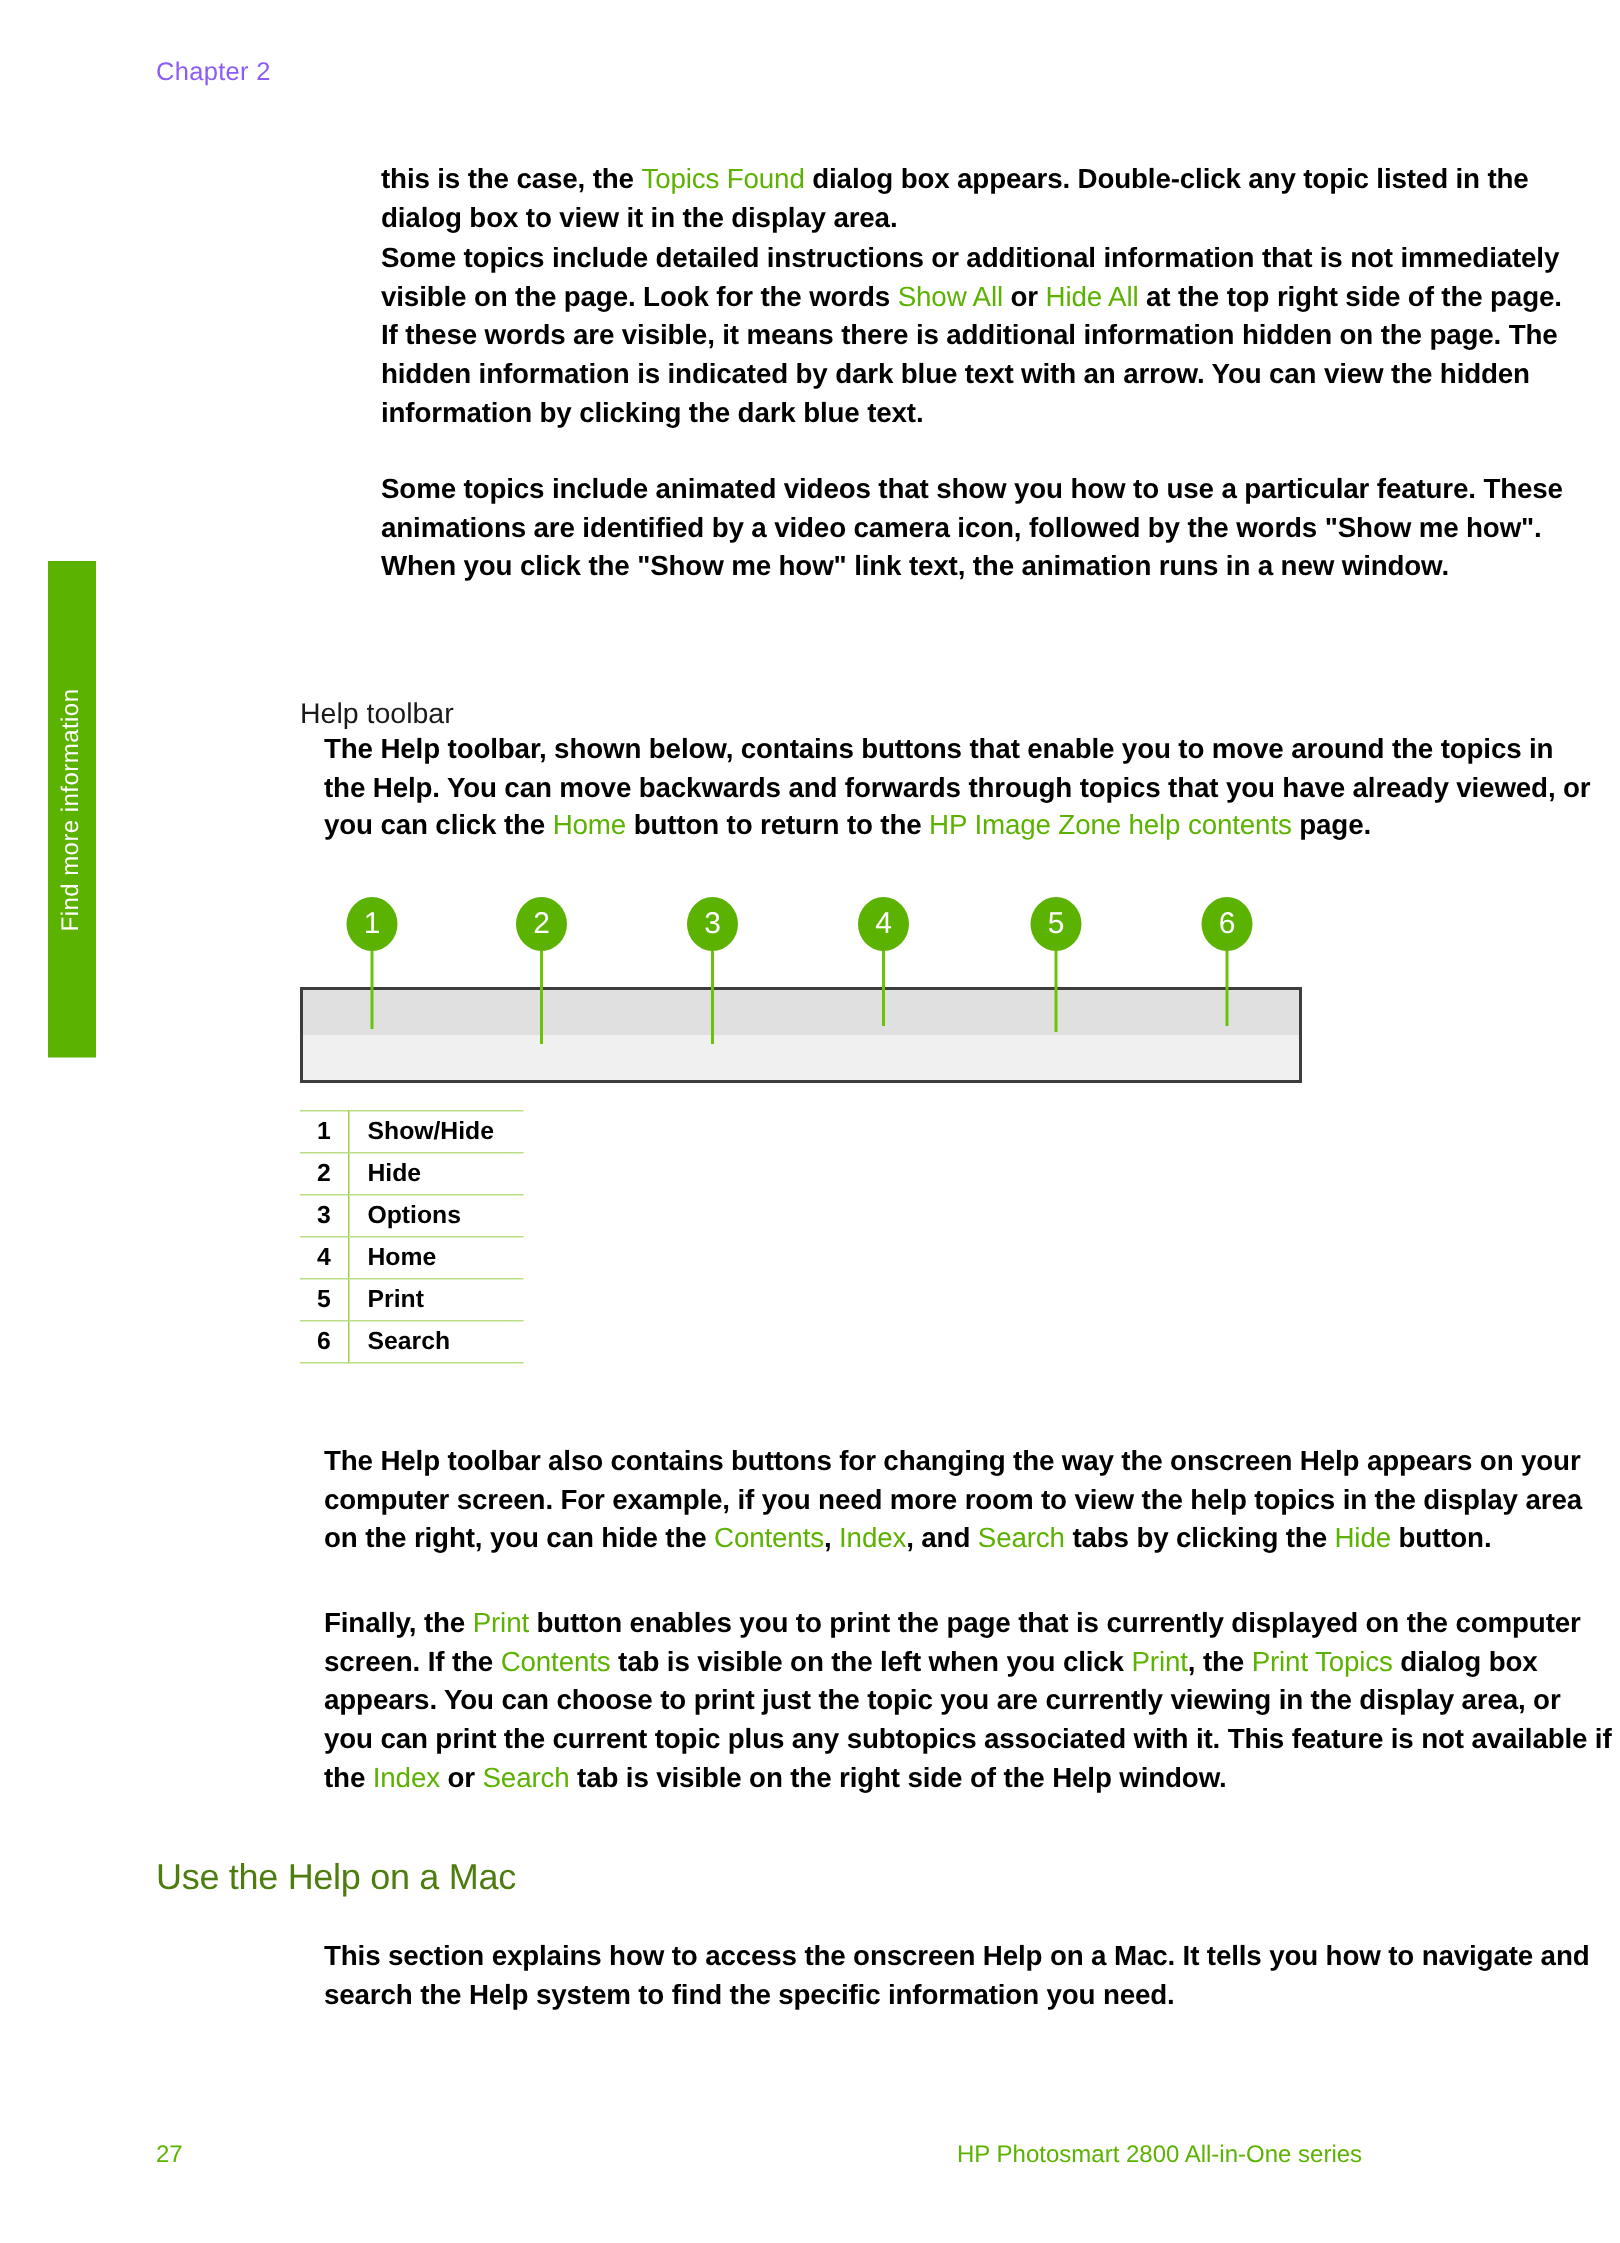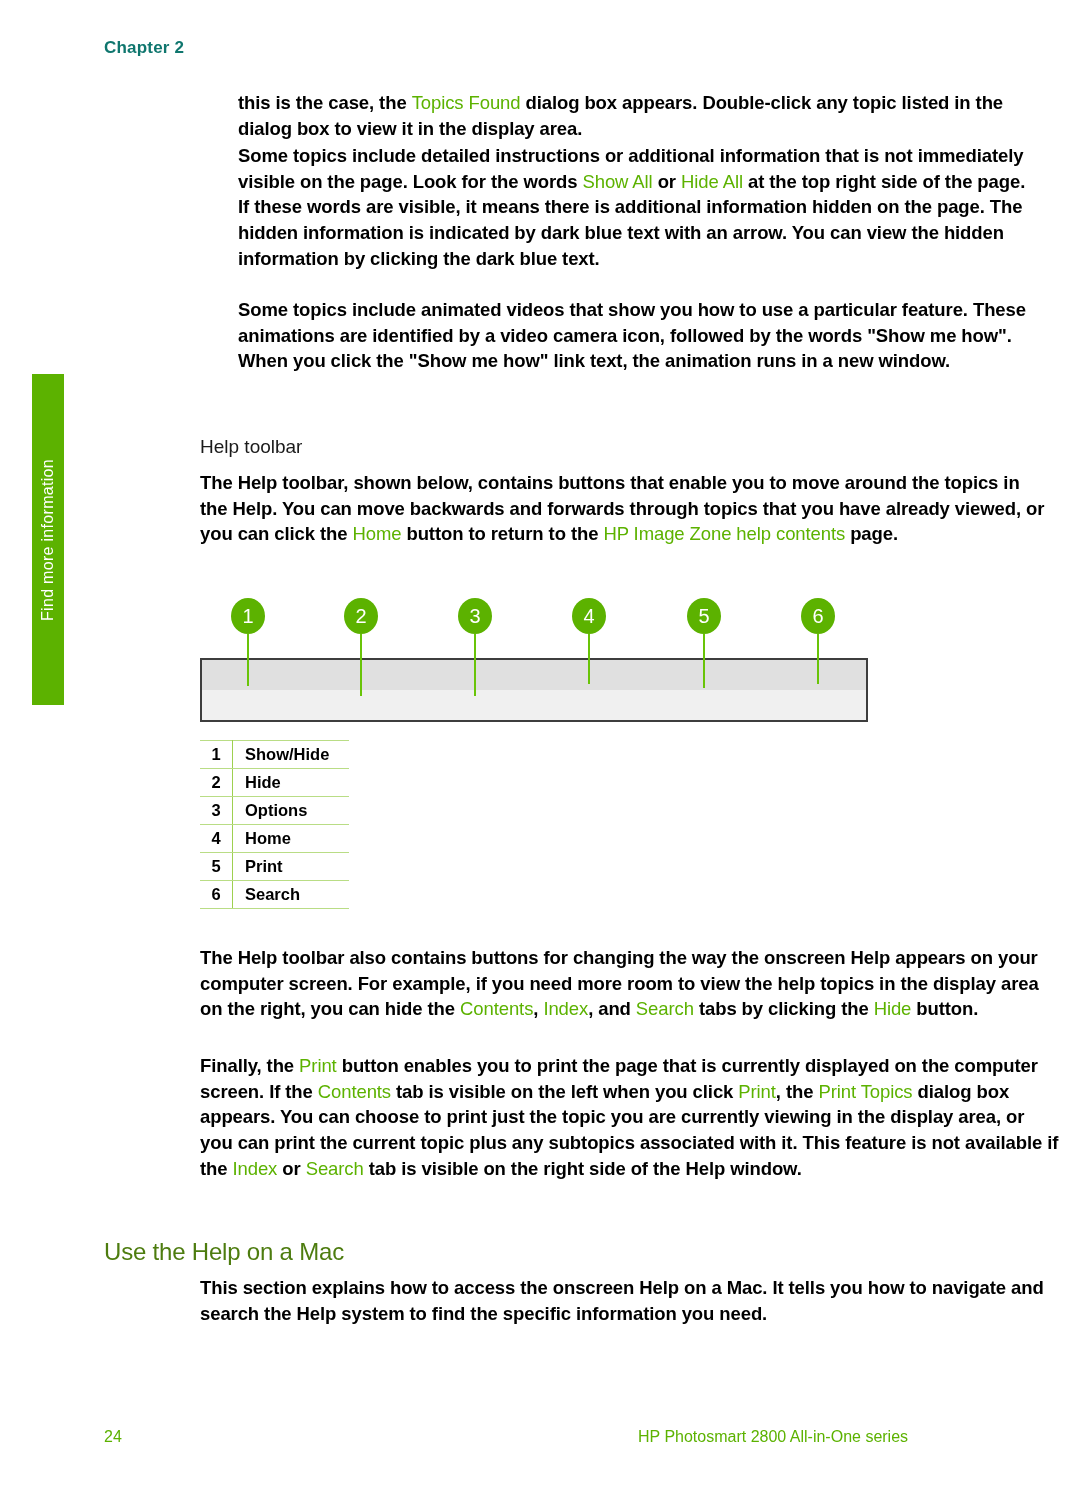--- a/index.html
+++ b/index.html
@@ -15,22 +15,22 @@
     color: #000000;
     overflow: hidden;
   }
 
   
   .chapter-label {
     position: absolute;
     left: 104px;
     top: 38px;
     font-size: 17px;
-    font-weight: bold;
-    color: #0f766e;
+    font-weight: normal;
+    color: #8b5cf6;
     letter-spacing: 0.2px;
   }
 
   
   .side-tab {
     position: absolute;
     left: 32px;
     top: 374px;
     width: 32px;
     height: 331px;
@@ -51,41 +51,42 @@
   
   .content {
     position: absolute;
     left: 0;
     top: 0;
     width: 1080px;
   }
 
   p.body {
     position: absolute;
-    margin: 0;
+    margin: 16px;
     font-size: 18.5px;
     font-weight: bold;
     line-height: 25.7px;
     color: #000000;
     letter-spacing: -0.1px;
   }
   p.body.indent {
     left: 238px;
     width: 790px;
   }
 
   .lnk { color: #5cb200; font-weight: normal; }
 
   
   .subhead {
     position: absolute;
     left: 200px;
     font-size: 19px;
     font-weight: normal;
     color: #1a1a1a;
+    margin-top: 30px;
   }
 
   
   .sect-head {
     position: absolute;
     left: 104px;
     font-size: 24px;
     font-weight: normal;
     color: #4d7c0f;
     letter-spacing: -0.2px;
@@ -255,14 +256,14 @@
   <p class="body" style="left:200px; top:945px; width:855px;"><span>The Help toolbar also contains buttons for changing the way the onscreen Help appears on your computer screen. For example, if you need more room to view the help topics in the display area on the right, you can hide the </span><span class="lnk">Contents</span><span>, </span><span class="lnk">Index</span><span>, and </span><span class="lnk">Search</span><span> tabs by clicking the </span><span class="lnk">Hide</span><span> button.</span></p>
 
   <p class="body" style="left:200px; top:1053px; width:860px;"><span>Finally, the </span><span class="lnk">Print</span><span> button enables you to print the page that is currently displayed on the computer screen. If the </span><span class="lnk">Contents</span><span> tab is visible on the left when you click </span><span class="lnk">Print</span><span>, the </span><span class="lnk">Print Topics</span><span> dialog box appears. You can choose to print just the topic you are currently viewing in the display area, or you can print the current topic plus any subtopics associated with it. This feature is not available if the </span><span class="lnk">Index</span><span> or </span><span class="lnk">Search</span><span> tab is visible on the right side of the Help window.</span></p>
 
   <div class="sect-head" style="top:1238px;">Use the Help on a Mac</div>
 
   <p class="body" style="left:200px; top:1275px; width:845px;">This section explains how to access the onscreen Help on a Mac. It tells you how to navigate and search the Help system to find the specific information you need.</p>
 
 </div>
 
-<div class="footer-page">24</div>
+<div class="footer-page">27</div>
 <div class="footer-title">HP Photosmart 2800 All-in-One series</div>
 
 </body></html>

